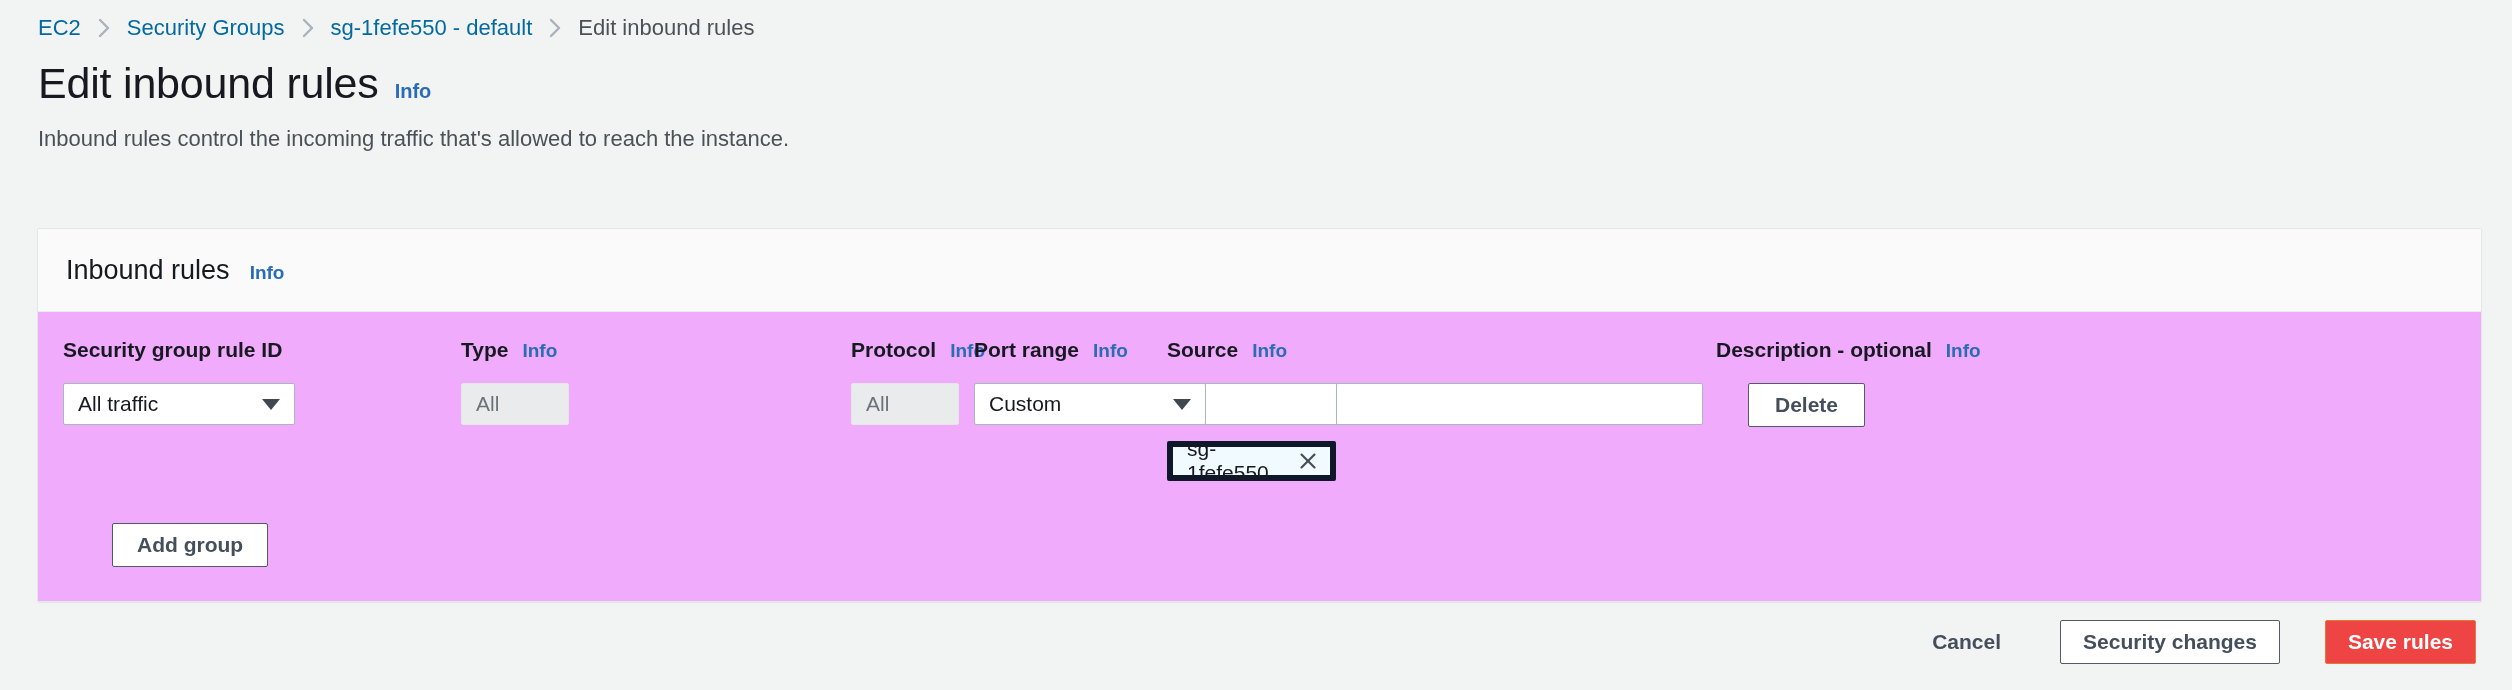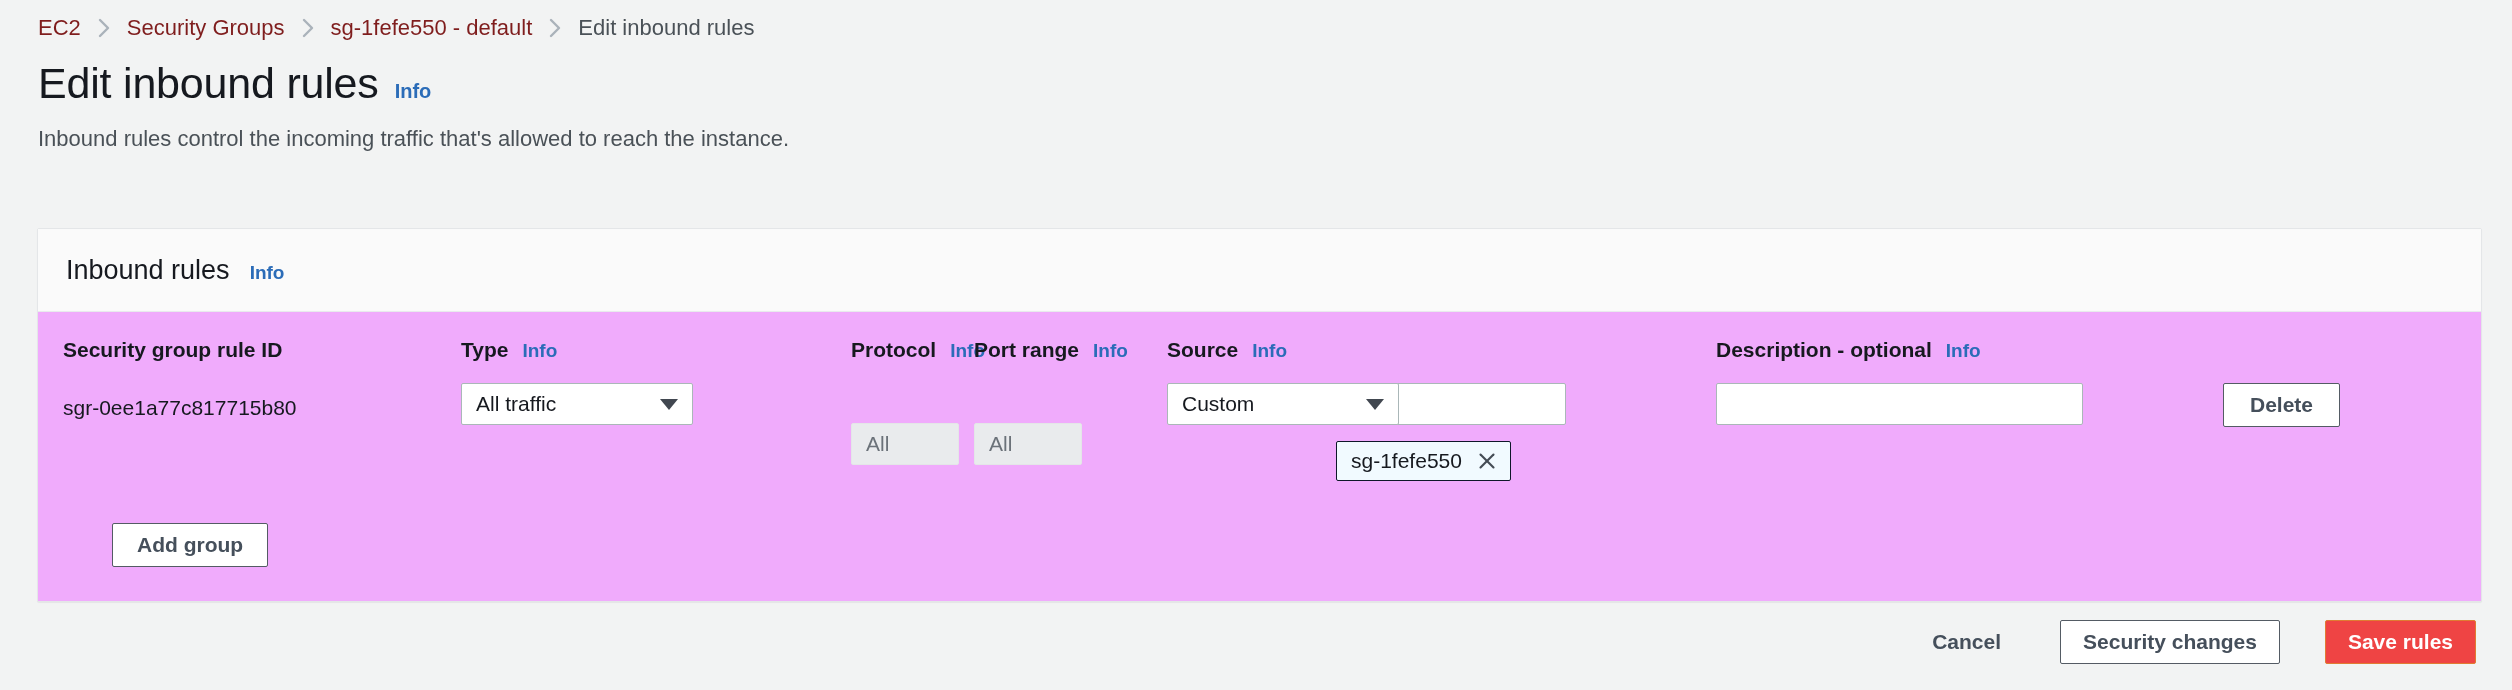--- a/index.html
+++ b/index.html
@@ -26,21 +26,21 @@
   
   .breadcrumb {
     display: flex;
     align-items: center;
     gap: 0;
     padding: 28px 0 0 38px;
     height: 26px;
     font-size: 22px;
   }
   .crumb-link {
-    color: #7f1d1d;
+    color: #0369a1;
     text-decoration: none;
     font-size: 22px;
     line-height: 22px;
     white-space: nowrap;
     cursor: pointer;
   }
   .crumb-current {
     color: #4a5157;
     font-size: 22px;
     line-height: 22px;
@@ -179,21 +179,20 @@
     height: 42px;
     border: 1px solid #e4e6e8;
     border-radius: 2px;
     background: #e9ebed;
     display: flex;
     align-items: center;
     padding: 0 14px;
     font-size: 21px;
     color: #6b7279;
     cursor: not-allowed;
-    margin-top: 40px;
   }
 
   .search-box {
     width: 230px;
     height: 42px;
     border: 1px solid #aab7b8;
     border-radius: 2px;
     background: #ffffff;
     display: flex;
     align-items: center;
@@ -213,21 +212,21 @@
   }
 
   .token-wrap { padding-top: 16px; }
   .token {
     display: inline-flex;
     align-items: center;
     gap: 14px;
     height: 40px;
     padding: 0 12px 0 14px;
     background: #f1faff;
-    border: 1px solid #0f172a;
+    border: 6px solid #0f172a;
     border-radius: 2px;
     font-size: 21px;
     color: #16191f;
     cursor: default;
   }
   .token-x {
     display: inline-flex;
     align-items: center;
     justify-content: center;
     width: 22px;
@@ -364,23 +363,20 @@
           <span>Source</span>
           <a class="info-link" href="#">Info</a>
         </div>
         <div class="col-head"></div>
         <div class="col-head">
           <span>Description - optional</span>
           <a class="info-link" href="#">Info</a>
         </div>
         <div class="col-head"></div>
 
-        <div class="cell">
-          <div class="rule-id">sgr-0ee1a77c817715b80</div>
-        </div>
 
         <div class="cell">
           <div class="select-box select-type">
             <span class="sel-val">All traffic</span>
             <span class="caret"></span>
           </div>
         </div>
 
         <div class="cell">
           <div class="input-disabled">

